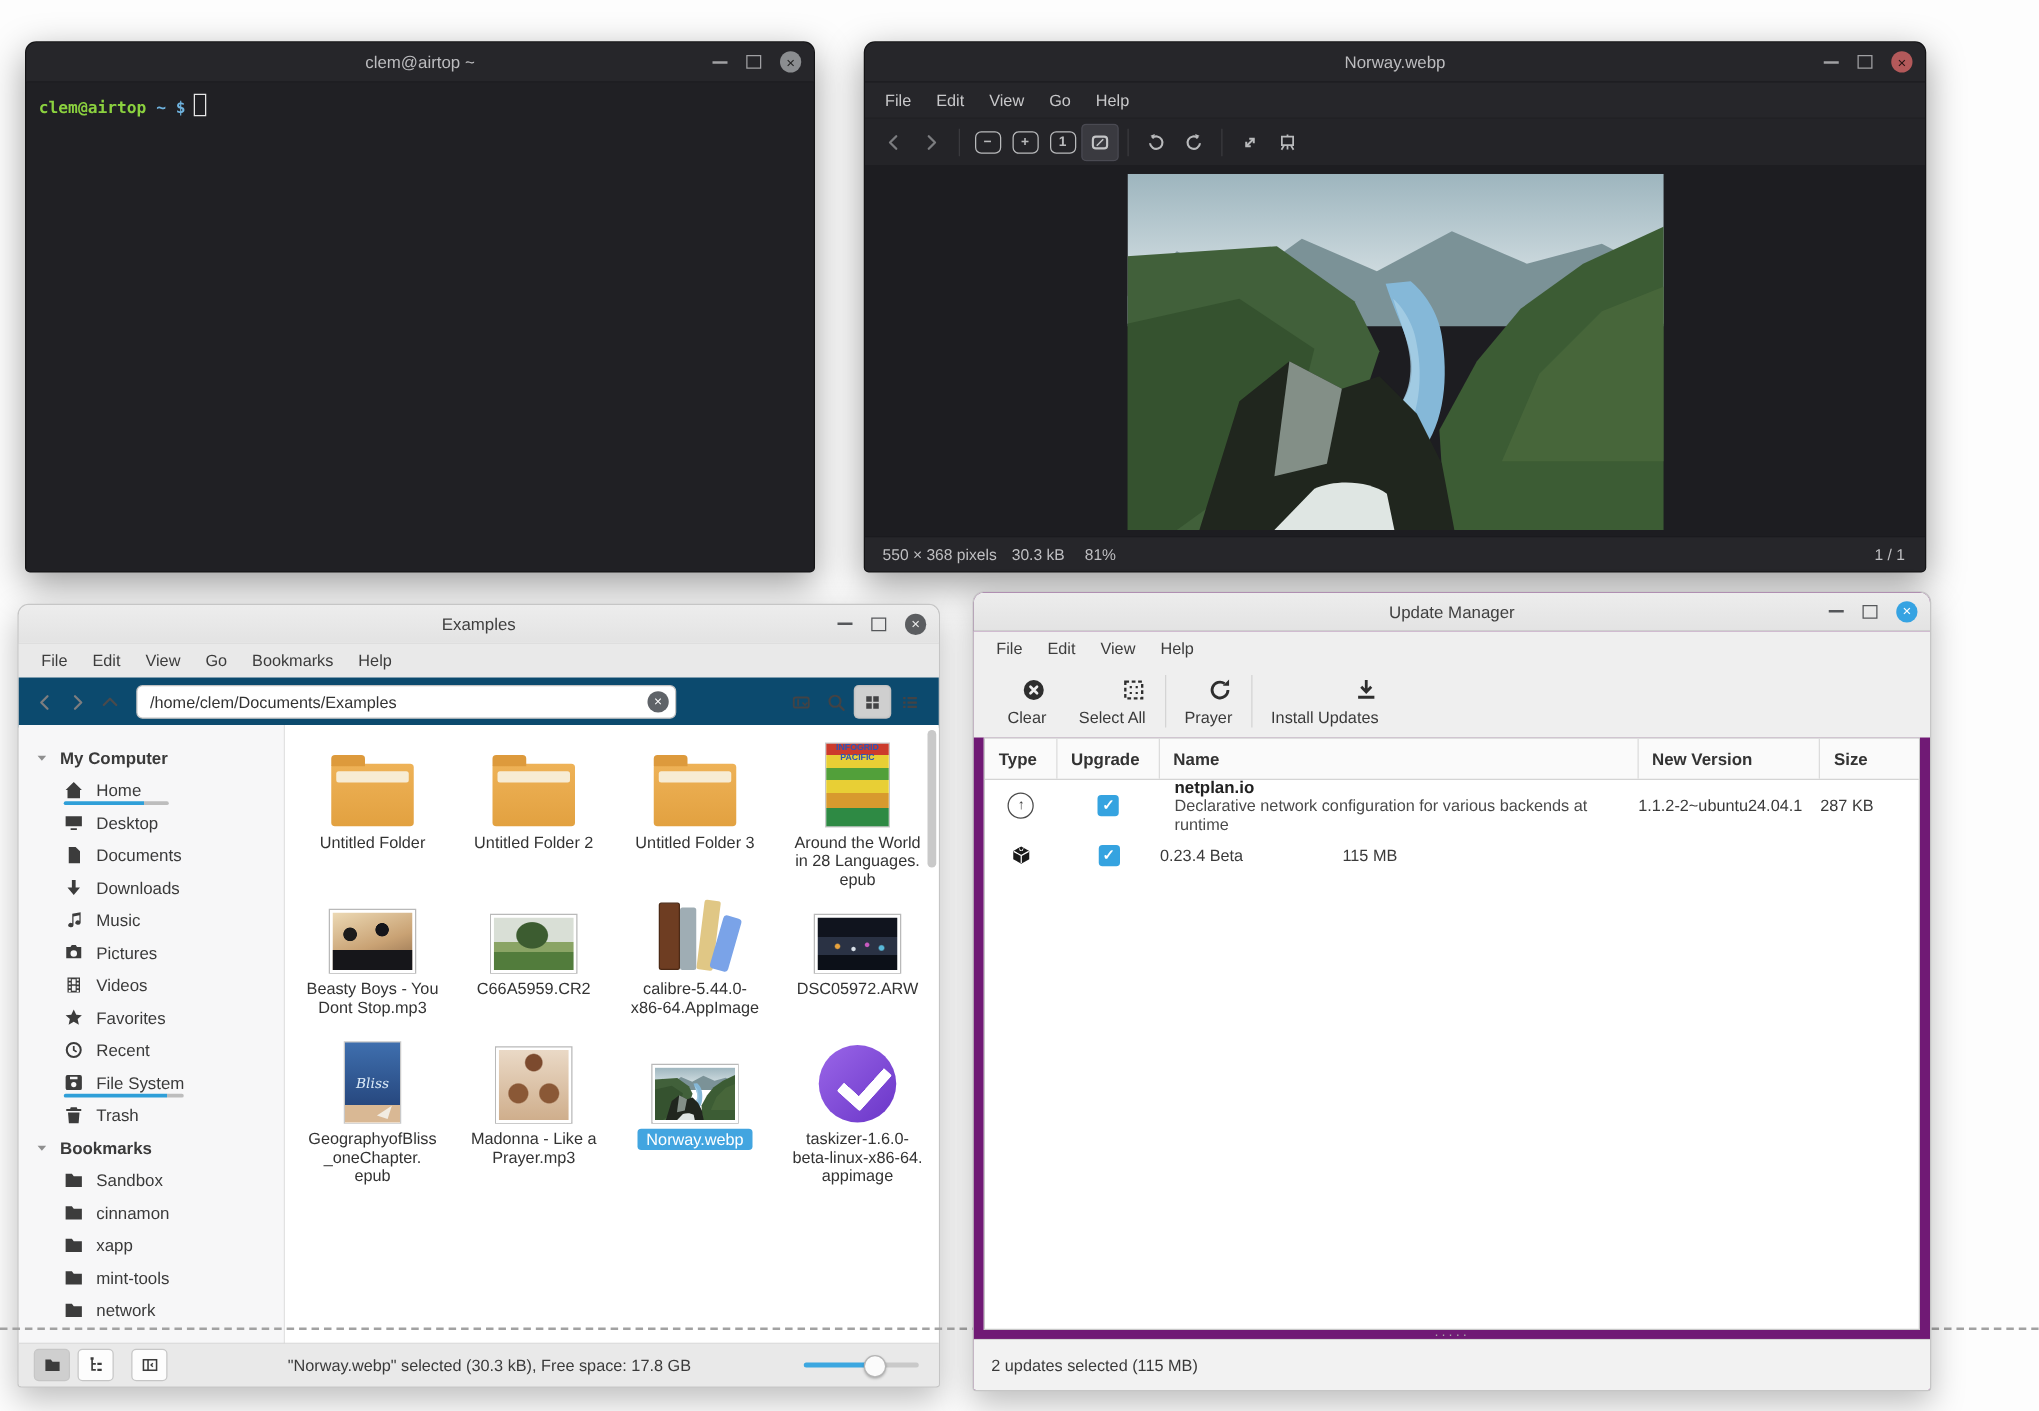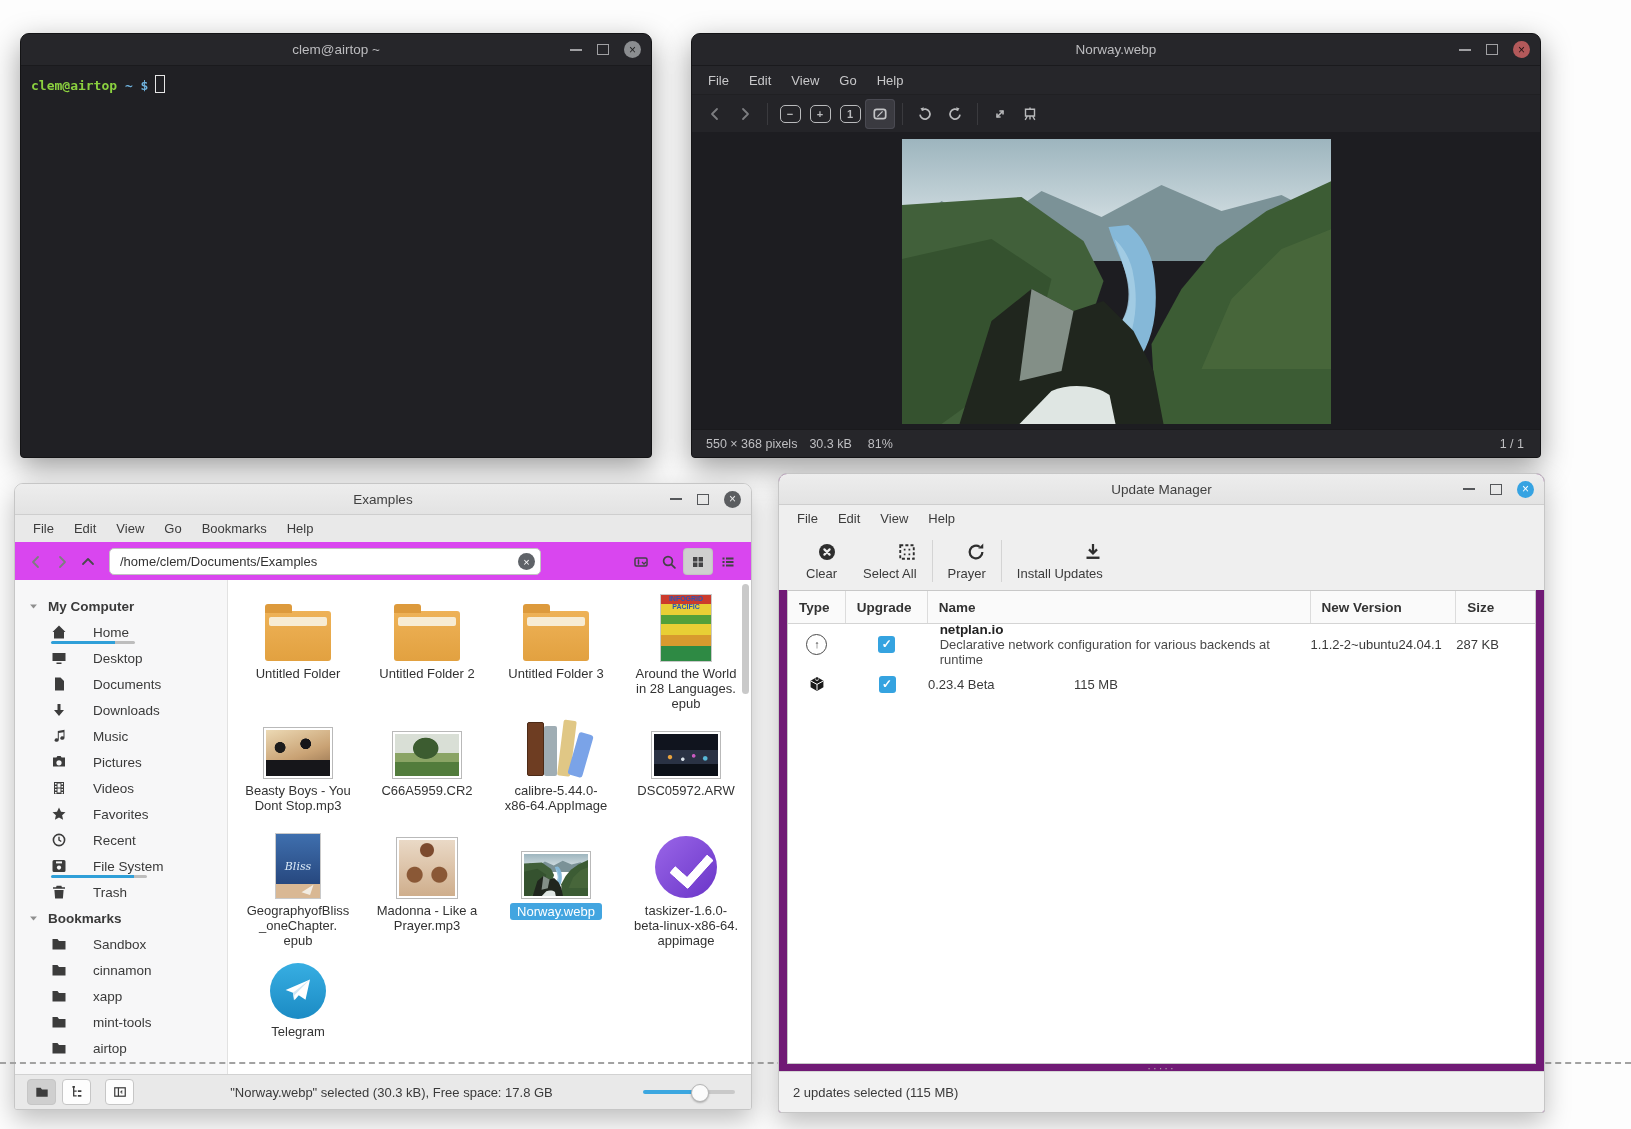--- a/index.html
+++ b/index.html
@@ -47,34 +47,34 @@
         align-items:center;justify-content:center;}
   .vimage{width:429px;height:285px;}
   
   .lwin{background:#f6f6f6;border:1px solid #c6c6c6;border-radius:9px 9px 3px 3px;box-shadow:0 10px 26px rgba(0,0,0,.25);}
   .ltitle{height:30px;background:linear-gradient(#ededed,#e3e3e3);border-bottom:1px solid #cecece;
         border-radius:8px 8px 0 0;display:flex;align-items:center;justify-content:center;color:#3f3f3f;
         font-size:13.5px;position:relative;}
   .lmenubar{height:27px;background:#e9e9e9;display:flex;align-items:center;color:#3c3c3c;font-size:13px;padding-left:8px;}
   
   #nemo{left:14px;top:483px;width:738px;height:627px;z-index:3;}
-  .ntoolbar{height:39px;background:#d946ef;border-bottom:1px solid #d5d5d5;display:flex;align-items:center;padding:0 8px;}
+  .ntoolbar{height:39px;background:#0c4a6e;border-bottom:1px solid #d5d5d5;display:flex;align-items:center;padding:0 8px;}
   .navbtn{width:26px;height:26px;display:flex;align-items:center;justify-content:center;color:#4a4a4c;}
   .locentry{position:relative;margin-left:8px;width:432px;height:27px;background:#fff;border:1px solid #c2c2c2;
         border-radius:5px;display:flex;align-items:center;font-size:13px;color:#333;padding:0 28px 0 10px;box-sizing:border-box;}
   .loc-clear{position:absolute;right:5px;top:4px;width:17px;height:17px;border-radius:50%;background:#5f6368;color:#fff;
         display:flex;align-items:center;justify-content:center;font-size:11px;}
   .ntb-icon{width:28px;height:26px;display:flex;align-items:center;justify-content:center;color:#434345;}
   .viewbtn{width:30px;height:27px;border-radius:4px;display:flex;align-items:center;justify-content:center;color:#434345;}
   .viewbtn.active{background:#cfcfcf;box-shadow:inset 0 0 2px rgba(0,0,0,.2);}
   .nbody{position:absolute;top:96px;left:0;right:0;bottom:34px;display:flex;}
   .sidebar{width:213px;background:#f7f7f8;border-right:1px solid #e2e2e2;padding-top:13px;box-sizing:border-box;
         overflow:hidden;font-size:13.5px;color:#3a3a3a;}
   .sbsec{display:flex;align-items:center;height:26px;padding-left:13px;font-weight:bold;gap:9px;}
-  .sbitem{display:flex;align-items:center;height:26px;padding-left:36px;gap:26px;position:relative;}
+  .sbitem{display:flex;align-items:center;height:26px;padding-left:36px;gap:10px;position:relative;}
   .si{width:16px;height:16px;color:#3c3c3c;flex:none;}
   .tri{width:11px;height:11px;color:#8f8f8f;}
   .ubar{position:absolute;left:36px;top:22px;height:3px;border-radius:2px;}
   .ubar-home{width:84px;background:linear-gradient(90deg,#2f9fd8 0 76%,#bdbdbd 76% 100%);}
   .ubar-fs{width:96px;background:linear-gradient(90deg,#2f9fd8 0 86%,#bdbdbd 86% 100%);}
   .iconview{position:relative;flex:1;background:#fff;overflow:hidden;}
   .vsb{position:absolute;right:2px;top:4px;width:7px;height:110px;background:#c9c9c9;border-radius:4px;}
   .fitem{position:absolute;width:124px;text-align:center;}
   .ficon{height:68px;display:flex;align-items:flex-end;justify-content:center;}
   .flabel{margin-top:5px;font-size:13px;color:#333;line-height:15px;white-space:pre-line;}
@@ -568,21 +568,21 @@
       <div class="sbitem">
           <svg class="si">
             <use href="#i-folder"></use>
           </svg>
           <span>mint-tools</span>
         </div>
       <div class="sbitem">
           <svg class="si">
             <use href="#i-folder"></use>
           </svg>
-          <span>airtop</span>
+          <span>network</span>
         </div>
     </div>
     <div class="iconview">
       <div class="fitem c1 r1">
         <div class="ficon">
             <div class="folder-icon"></div>
           </div>
         <div class="flabel">Untitled Folder</div>
       </div>
       <div class="fitem c2 r1">
@@ -659,30 +659,20 @@
           </div>
         <div class="flabel sel">Norway.webp</div>
       </div>
       <div class="fitem c4 r3">
         <div class="ficon">
             <div class="taskizer"></div>
           </div>
         <div class="flabel">taskizer-1.6.0-
 beta-linux-x86-64.
 appimage</div>
-      </div>
-      <div class="fitem c1 r4">
-        <div class="ficon">
-            <div class="telegram">
-              <svg width="30" height="30">
-                <use href="#i-plane" width="30" height="30"></use>
-              </svg>
-            </div>
-          </div>
-        <div class="flabel">Telegram</div>
       </div>
       <div class="vsb"></div>
     </div>
   </div>
   <div class="nstatus">
     <div class="nsbtn pressed">
         <svg class="si" style="width:14px;height:14px">
           <use href="#i-folder"></use>
         </svg>
       </div>

